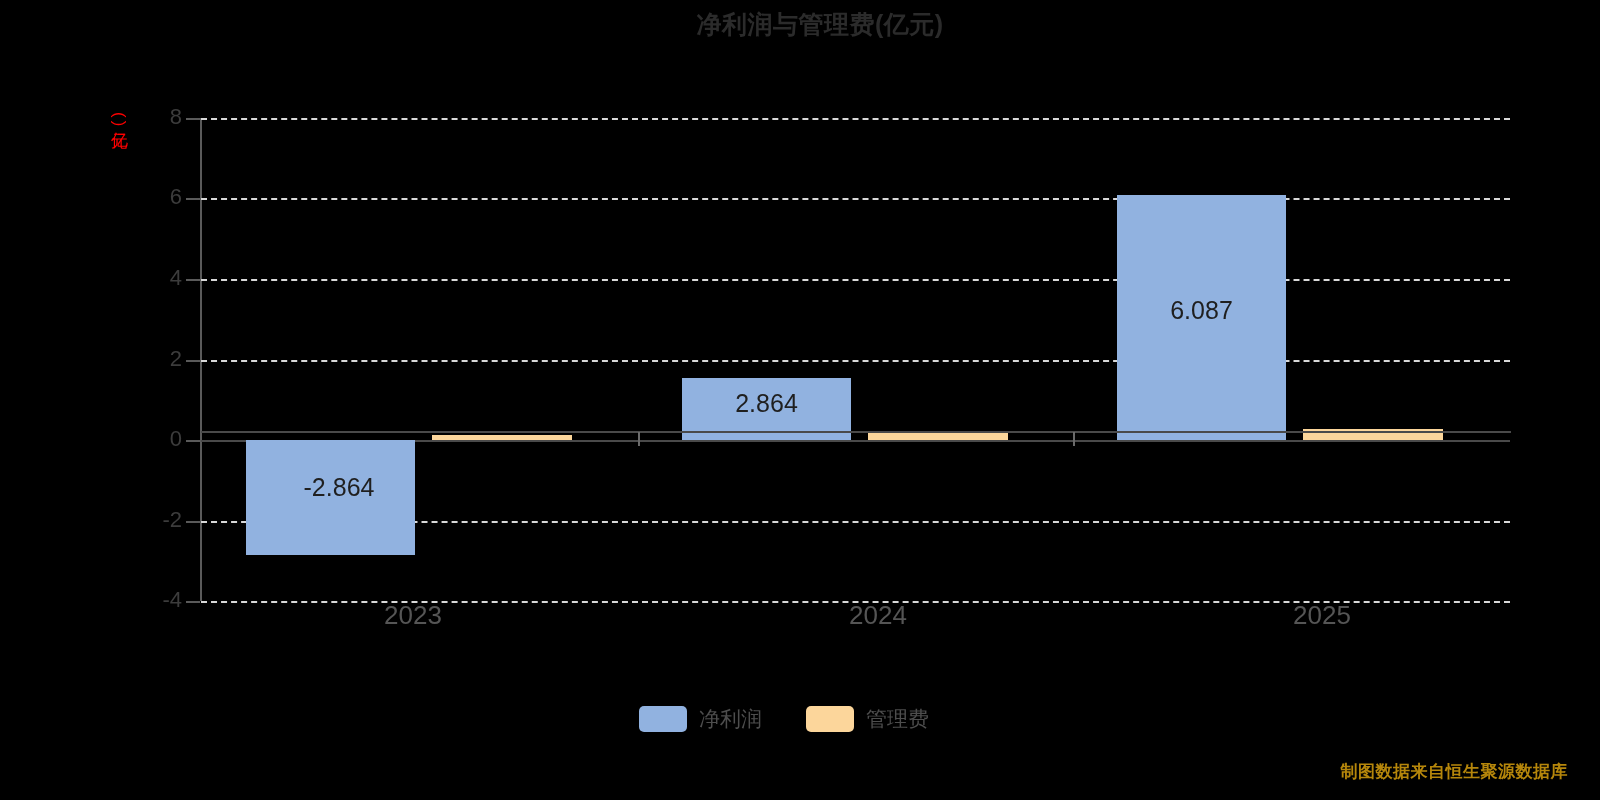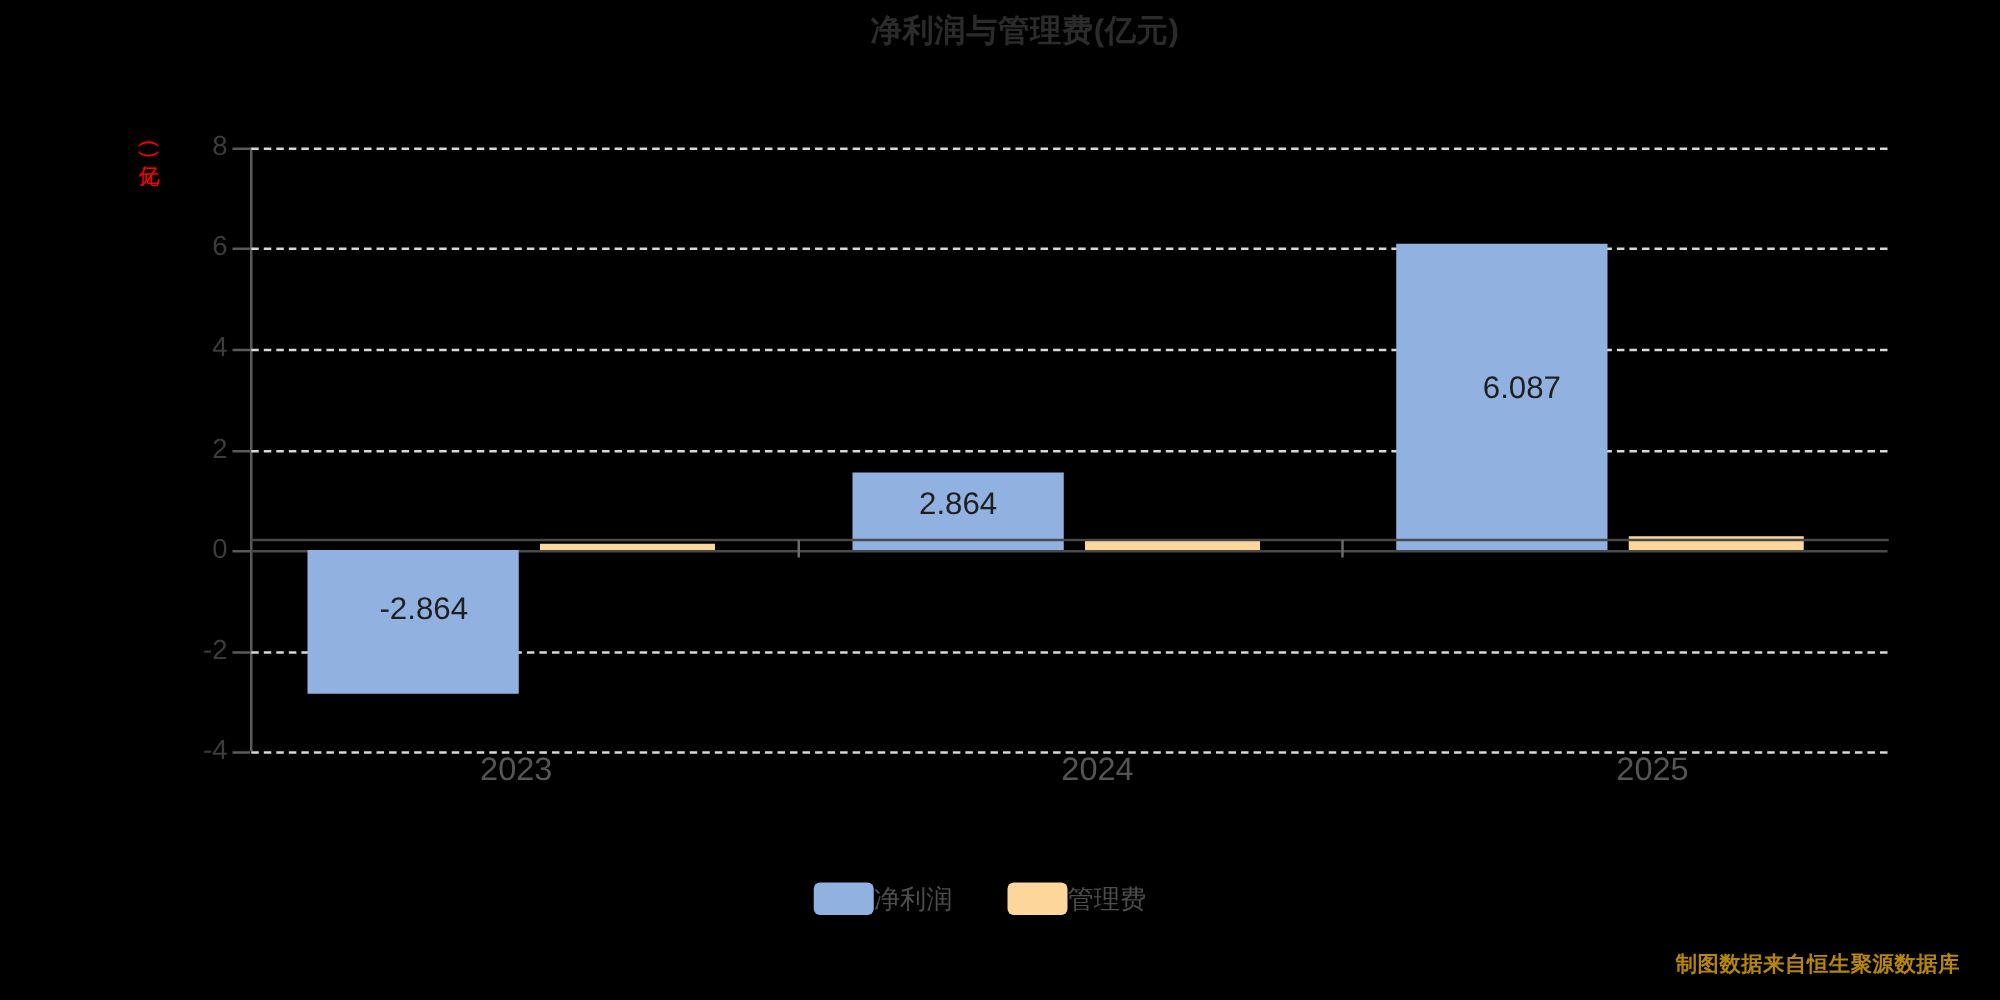--- a/index.html
+++ b/index.html
@@ -144,20 +144,21 @@
     left: 0;
     width: 1568px;
     display: flex;
     justify-content: center;
     align-items: center;
     gap: 44px;
   }
   .legend-item {
     display: flex;
     align-items: center;
+    gap: 12px;
   }
   .legend-swatch {
     width: 48px;
     height: 26px;
     border-radius: 5px;
   }
   .legend-swatch.net  { background: #91b2e0; }
   .legend-swatch.mgmt { background: #fcd69b; }
   .legend-text {
     font-size: 21px;
@@ -221,21 +222,21 @@
   <div class="bar net" style="left:481px; top:260px; width:169px; height:62px;"></div>
 
   <div class="bar mgmt" style="left:667px; top:314px; width:140px; height:8px;"></div>
 
   <div class="bar net" style="left:916px; top:77px; width:169px; height:245px;"></div>
 
   <div class="bar mgmt" style="left:1102px; top:311px; width:140px; height:11px;"></div>
 
   <div class="bar-label" style="left:45px;  top:355px; width:186px;">-2.864</div>
   <div class="bar-label" style="left:481px; top:271px; width:169px;">2.864</div>
-  <div class="bar-label" style="left:916px; top:178px; width:169px;margin-left:16px;">6.087</div>
+  <div class="bar-label" style="left:916px; top:178px; width:169px;">6.087</div>
 </div>
 
 <div id="x-axis-line"></div>
 <div class="x-sep" style="left:638px;"></div>
 <div class="x-sep" style="left:1073px;"></div>
 
 <div class="x-label" style="left:333px;">2023</div>
 <div class="x-label" style="left:798px;text-align:center;">2024</div>
 <div class="x-label" style="left:1242px;">2025</div>
 

